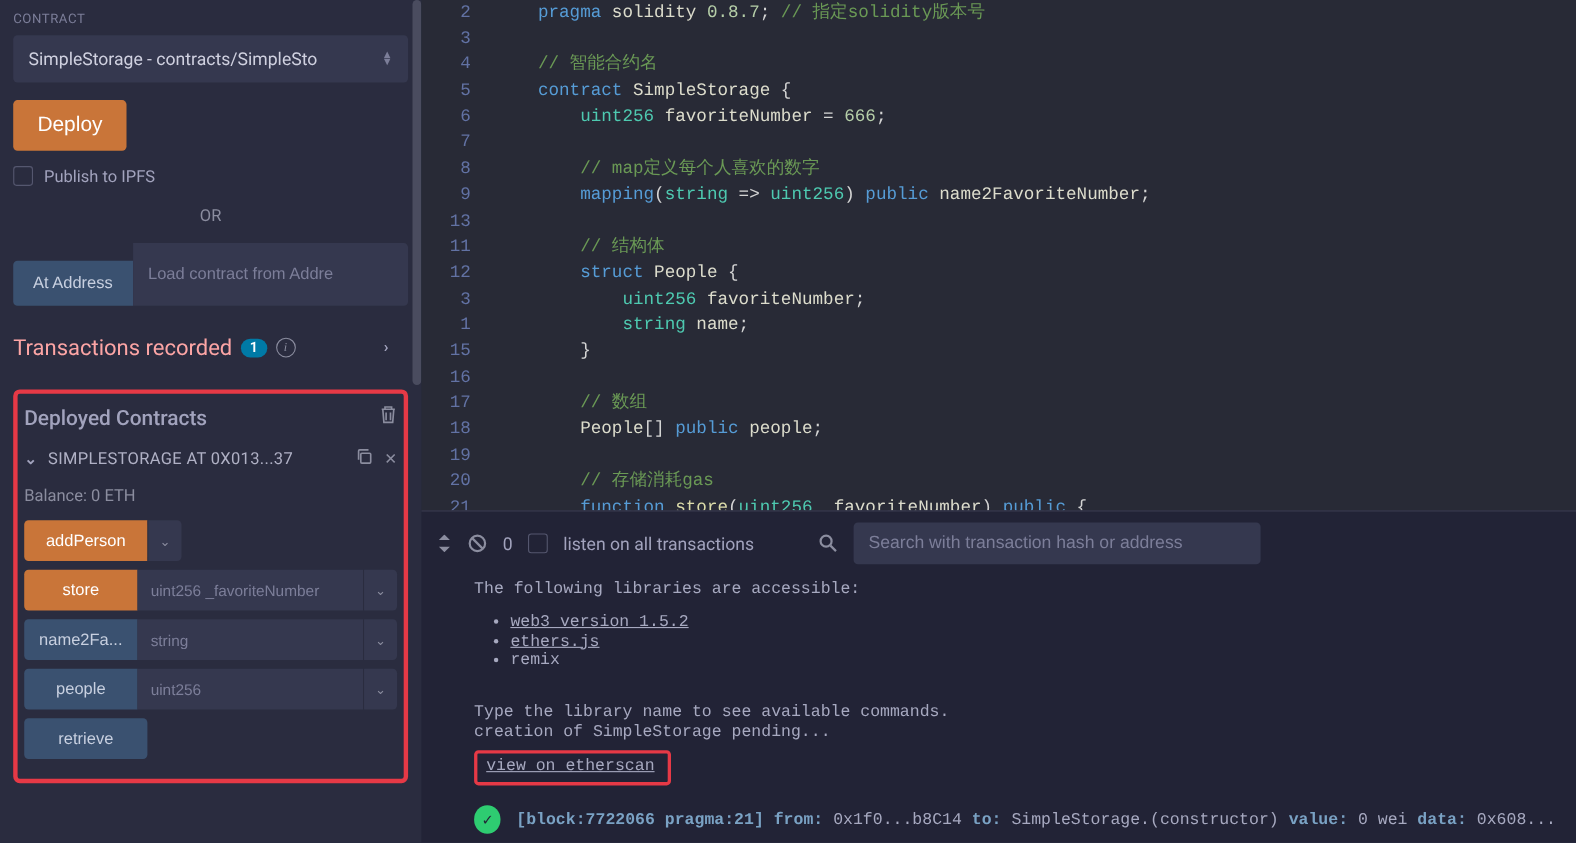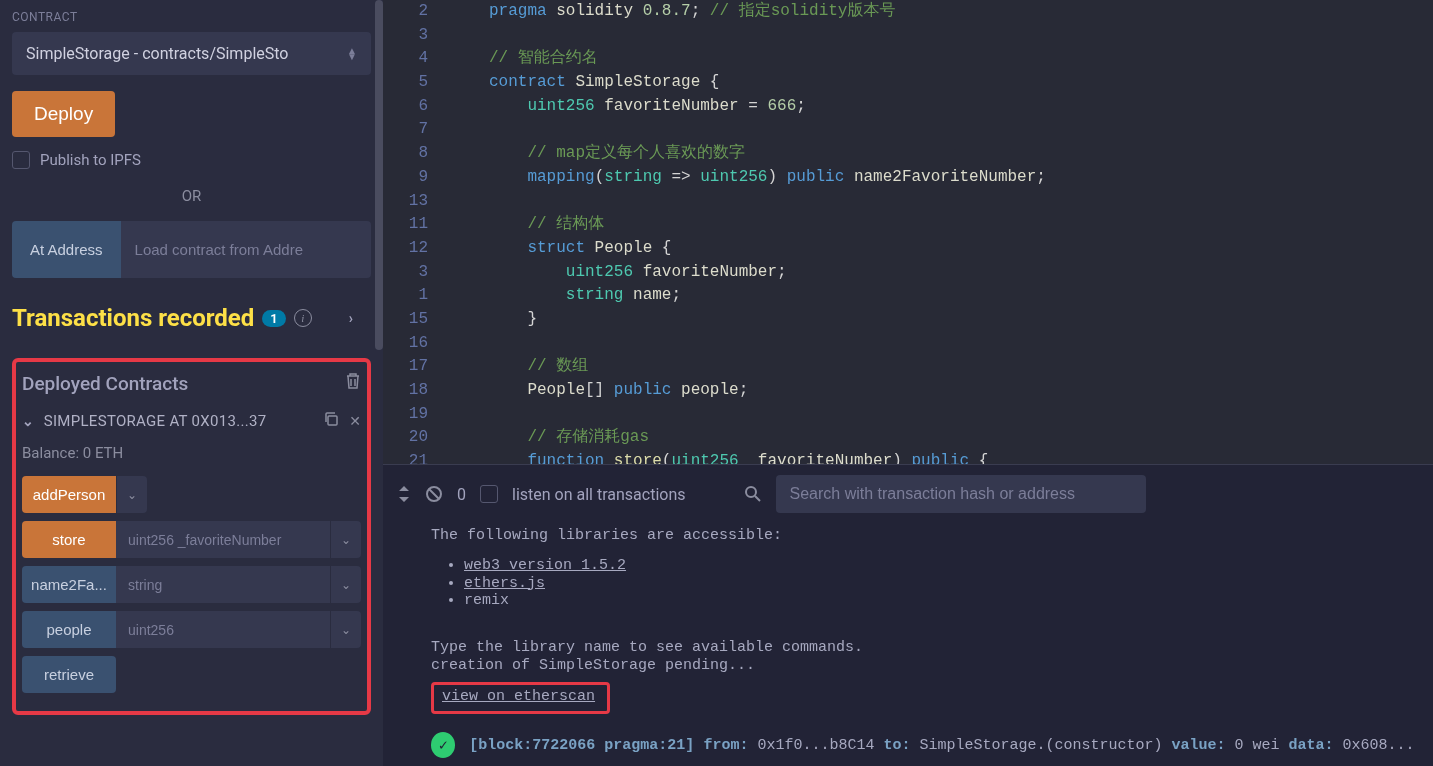--- a/index.html
+++ b/index.html
@@ -85,20 +85,21 @@
 }
 .or-divider {
   text-align: center;
   color: #8b8d9f;
   font-size: 15px;
   margin-bottom: 16px;
 }
 .ataddress-row {
   display: flex;
   margin-bottom: 26px;
+  align-items: flex-end;
 }
 .btn-ataddress {
   background: #3a5170;
   color: #c8d0e0;
   border: none;
   padding: 12px 18px;
   border-radius: 4px 0 0 4px;
   font-size: 15px;
   cursor: pointer;
 }
@@ -113,23 +114,22 @@
 }
 .ataddress-input::placeholder { color: #7c7e99; }
 .transactions-row {
   display: flex;
   align-items: center;
   gap: 8px;
   margin-bottom: 26px;
   cursor: pointer;
 }
 .transactions-row .title {
-  font-size: 24px;
-  color: #fde047;
-  font-weight: bold;
+  font-size: 20px;
+  color: #fca5a5;
 }
 .badge-count {
   background: #007aa6;
   color: #fff;
   border-radius: 10px;
   padding: 1px 8px;
   font-size: 13px;
   font-weight: 600;
 }
 .info-icon {
@@ -193,21 +193,21 @@
 .balance-text {
   font-size: 15px;
   color: #8b8d9f;
   margin-bottom: 14px;
 }
 .function-row {
   display: flex;
   margin-bottom: 8px;
 }
 .fn-btn {
-  width: 94px;
+  width: 112px;
   border: none;
   padding: 10px 6px;
   color: #fff;
   font-size: 15px;
   font-weight: 500;
   border-radius: 4px 0 0 4px;
   cursor: pointer;
   text-align: center;
 }
 .fn-btn.orange { background: #c97539; }

